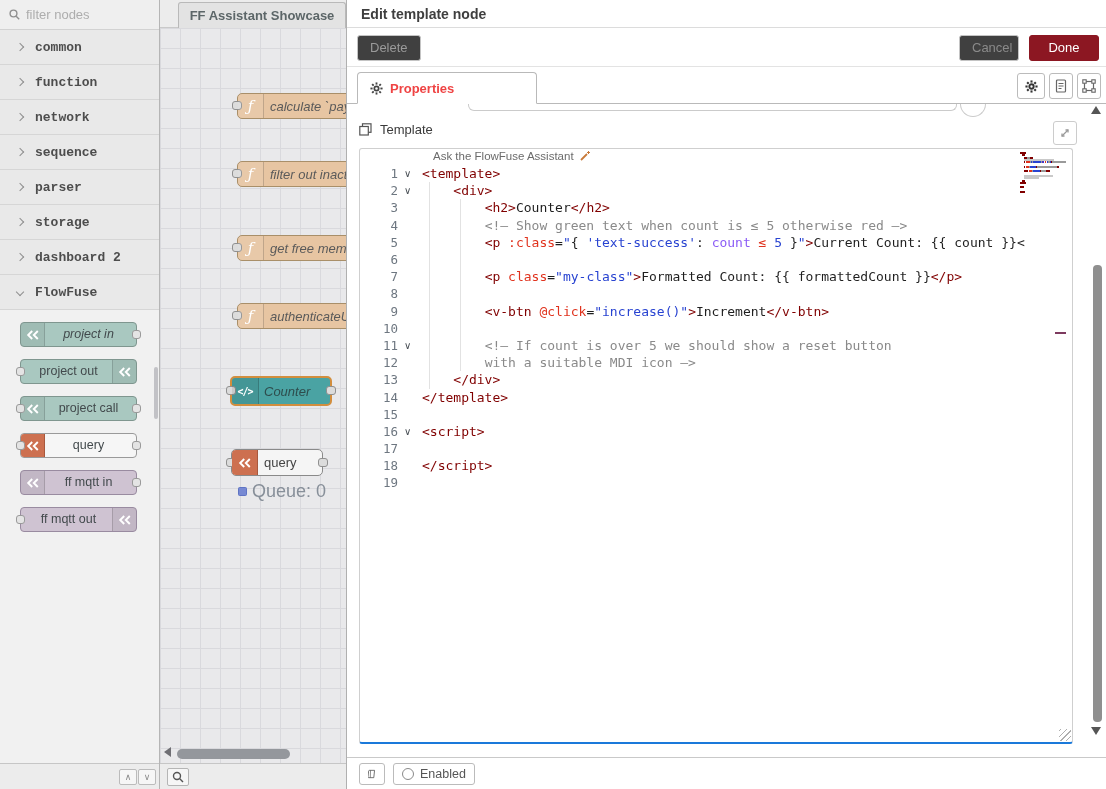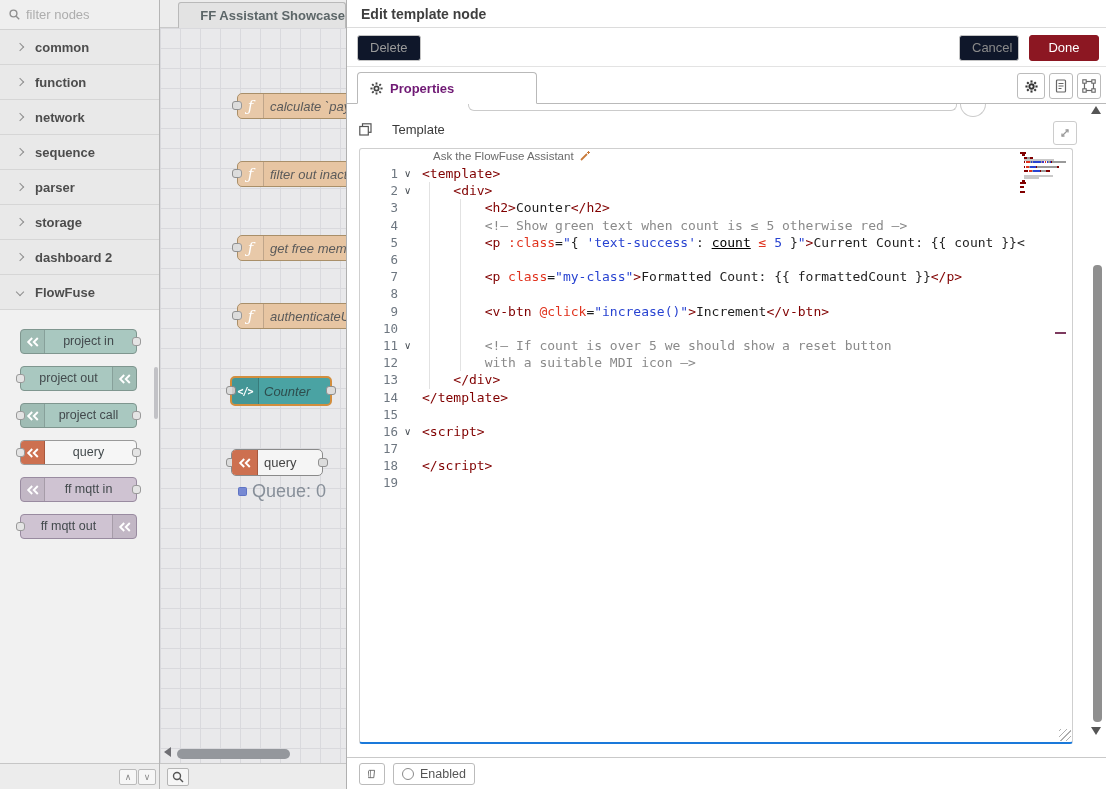--- a/index.html
+++ b/index.html
@@ -4,46 +4,46 @@
 <style>
   * { box-sizing: border-box; margin: 0; padding: 0; }
   html,body { background:#fff; }
   body { font-family: "Liberation Sans", sans-serif; }
   #app { position:relative; width:1106px; height:789px; overflow:hidden; background:#fff; }
 
   
   #palette { position:absolute; left:0; top:0; width:160px; height:789px; background:#f1f1f1; border-right:1px solid #b5b5b5; }
   .p-search { height:30px; background:#efefef; border-bottom:1px solid #d2d2d2; display:flex; align-items:center; padding-left:9px; gap:6px; }
   .p-search .ph { color:#adadad; font-size:13px; }
-  .pal-cat { height:35px; background:#e9e9e9; border-bottom:1px solid #d6d6d6; display:flex; align-items:center; padding-left:17px; cursor:pointer; }
+  .pal-cat { height:35px; background:#e9e9e9; border-bottom:1px solid #d6d6d6; display:flex; align-items:center; padding-left:17px; cursor:pointer;font-family:Liberation Mono, monospace; }
   .pal-cat-label { font-size:13px; font-weight:600; color:#4d4d4d; margin-left:12px; }
   .chev { width:6px; height:6px; border-right:1.7px solid #8f8f8f; border-bottom:1.7px solid #8f8f8f; transform:rotate(-45deg); }
   .chev.down { transform:rotate(45deg); }
   #flowfuse-nodes { background:#f1f1f1; padding-top:5px; }
   .pal-node { position:relative; height:25px; width:117px; margin:12px 0 0 20px; border-radius:4px; border:1px solid #8a9b95; }
-  .pal-node:first-child { margin-top:14px; }
+  .pal-node:first-child { margin-top:7px;font-style:italic; }
   .v-teal { background:#a9c8c0; border-color:#7f968f; }
   .v-query { background:#f6f6f6; border-color:#9a9a9a; }
   .v-mauve { background:#cfc3d2; border-color:#998ba0; }
   .pni { position:absolute; top:0; bottom:0; width:24px; display:flex; align-items:center; justify-content:center; background:rgba(0,0,0,.06); }
   .icon-left .pni { left:0; border-right:1px solid rgba(0,0,0,.15); border-radius:3px 0 0 3px; }
   .icon-right .pni { right:0; border-left:1px solid rgba(0,0,0,.15); border-radius:0 3px 3px 0; }
   .v-query .pni { background:#cd7050; border-color:#a8583d; }
   .pnl { position:absolute; left:0; right:0; text-align:center; line-height:23px; font-size:12.5px; color:#42494c; white-space:nowrap; }
   .icon-left .pnl { left:20px; } .icon-right .pnl { right:20px; }
   .pport { position:absolute; top:50%; margin-top:-4.5px; width:9px; height:9px; background:#e4e4e4; border:1px solid #9a9a9a; border-radius:3px; }
   .pport.l { left:-5px; } .pport.r { right:-5px; }
   #palette-scroll-thumb { position:absolute; right:1px; top:367px; width:4px; height:52px; background:#c2c2c6; border-radius:2px; }
   .p-footer { position:absolute; left:0; right:0; bottom:0; height:26px; background:#ececec; border-top:1px solid #c6c6c6; }
   .pf-btn { position:absolute; top:5px; width:18px; height:16px; background:#f6f6f6; border:1px solid #bbb; border-radius:2px; color:#8a8a8a; font-size:9px; line-height:14px; text-align:center; }
 
   
   #workspace { position:absolute; left:160px; top:0; width:187px; height:789px; overflow:hidden; }
   .ws-tabbar { height:28px; background:#ececec; border-bottom:1px solid #c9c9c9; position:relative; }
-  .ws-tab { position:absolute; left:18px; top:2px; height:26px; width:168px; background:#e3e3e3; border:1px solid #b9b9b9; border-bottom:none; border-radius:3px 3px 0 0; font-size:13px; font-weight:600; color:#5c6668; text-align:right; line-height:26px; white-space:nowrap; overflow:hidden; }
+  .ws-tab { position:absolute; left:18px; top:2px; height:26px; width:168px; background:#e3e3e3; border:1px solid #b9b9b9; border-bottom:none; border-radius:3px 3px 0 0; font-size:13px; font-weight:600; color:#5c6668; text-align:center; line-height:26px; white-space:nowrap; overflow:hidden; }
   .ws-canvas { position:absolute; left:0; top:28px; right:0; bottom:26px; background-color:#e9e9eb;
     background-image:linear-gradient(to right,#d9d9dd 1px,transparent 1px),linear-gradient(to bottom,#d9d9dd 1px,transparent 1px);
     background-size:20px 20px; }
   .ws-node { position:absolute; height:26px; border-radius:5px; border:1px solid #a98f69; }
   .ws-node .strip { position:absolute; left:0; top:0; bottom:0; width:26px; display:flex; align-items:center; justify-content:center; border-right:1px solid rgba(0,0,0,.18); background:rgba(255,255,255,.08); color:#fff; border-radius:4px 0 0 4px; }
   .ws-node .wl { position:absolute; left:32px; top:0; bottom:0; display:flex; align-items:center; font-size:13px; white-space:nowrap; }
   .fn { background:#e7c5a2; }
   .fn .wl { font-style:italic; color:#5a5a5a; }
   .fn .strip { font-family:"DejaVu Serif", serif; font-style:italic; font-size:15px; }
   .tmpl { background:#4aa3a3; border:2px solid #d28e3e; height:30px; }
@@ -60,47 +60,47 @@
   .hscroll-arrow { position:absolute; left:4px; bottom:32px; width:0; height:0; border-top:5px solid transparent; border-bottom:5px solid transparent; border-right:7px solid #6f6f74; }
   .hscroll-thumb { position:absolute; left:17px; bottom:30px; width:113px; height:10px; background:#94979c; border-radius:5px; }
   .ws-footer { position:absolute; left:0; right:0; bottom:0; height:26px; background:#ececec; border-top:1px solid #c6c6c6; }
   .wsf-zoom { position:absolute; left:7px; top:4px; width:22px; height:18px; background:#f6f6f6; border:1px solid #b5b5b5; border-radius:2px; display:flex; align-items:center; justify-content:center; }
 
   
   #dialog { position:absolute; left:346px; top:0; width:760px; height:789px; background:#fff; border-left:1px solid #b0b0b0; }
   .dlg-header { height:28px; border-bottom:1px solid #dcdcdc; }
   .dlg-title { font-size:14px; font-weight:bold; color:#3f3f3f; line-height:28px; padding-left:14px; }
   .dlg-btnrow { position:relative; height:38px; }
-  .btn { position:absolute; top:7px; height:26px; background:#0f172a; border:1px solid #c4c4c4; border-radius:3px; font-size:13px; text-align:center; line-height:24px; padding:0 12px; cursor:pointer; }
+  .btn { position:absolute; top:7px; height:26px; background:#404040; border:1px solid #c4c4c4; border-radius:3px; font-size:13px; text-align:center; line-height:24px; padding:0 12px; cursor:pointer; }
   .btn-delete { left:10px; color:#9a9a9a; }
   .btn-cancel { left:612px; width:60px; color:#8a8a8a; }
   .btn-done  { left:682px; width:70px; background:#8c1722; border-color:#8c1722; color:#fff; }
   .dlg-tabrow { position:relative; height:38px; border-top:1px solid #e3e3e3; border-bottom:1px solid #b9b9b9; }
   .props-tab { position:absolute; left:10px; bottom:-1px; height:32px; width:180px; background:#fff; border:1px solid #b9b9b9; border-bottom:1px solid #fff; border-radius:4px 4px 0 0; display:flex; align-items:center; gap:7px; padding-left:12px; z-index:2; }
-  .props-tab span { font-size:13px; font-weight:bold; color:#701a75; }
+  .props-tab span { font-size:13px; font-weight:bold; color:#ef4444; }
   .mini-btn { position:absolute; top:6px; height:26px; background:#fff; border:1px solid #bbb; border-radius:3px; display:flex; align-items:center; justify-content:center; }
   .mb-gear { left:670px; width:28px; } .mb-doc { left:702px; width:24px; } .mb-frame { left:730px; width:24px; }
 
   .dlg-form { position:absolute; left:0; top:104px; width:760px; height:653px; background:#fff; }
   .partial-input { position:absolute; left:121px; top:0; width:489px; height:7px; border:1px solid #cbcbcb; border-top:none; border-radius:0 0 6px 6px; background:#fff; }
   .notch { position:absolute; left:613px; top:0; width:26px; height:13px; border:1px solid #cbcbcb; border-top:none; border-radius:0 0 26px 26px; background:#fff; }
-  .tpl-row { position:absolute; left:12px; top:18px; display:flex; align-items:center; gap:20px; }
+  .tpl-row { position:absolute; left:12px; top:18px; display:flex; align-items:center; gap:8px; }
   .tpl-row span { font-size:13px; color:#3a3a3a; }
   .expand-btn { position:absolute; right:30px; top:17px; width:24px; height:24px; border:1px solid #ccc; border-radius:3px; background:#fff; display:flex; align-items:center; justify-content:center; }
 
   
   #editor { position:absolute; left:12px; top:44px; width:714px; height:596px; border:1px solid #cfcfcf; border-bottom:2px solid #1a79da; border-radius:3px; background:#fff; overflow:hidden; }
   .ghost { position:absolute; left:73px; top:1px; font-size:11.5px; color:#6b6b6b; display:flex; align-items:center; gap:5px; }
   #code-lines { position:absolute; left:0; top:16px; right:0; }
   .code-line { height:17.2px; display:flex; align-items:center; }
   .ln { width:44px; text-align:right; padding-right:6px; font-size:12.5px; color:#6e7781; font-family:"DejaVu Sans Mono", monospace; }
   .fold { width:18px; font-size:10px; color:#4a5056; }
   .code { font-family:"DejaVu Sans Mono", monospace; font-size:13px; white-space:pre; }
   .tk-tg { color:#800000; } .tk-at { color:#e0331e; } .tk-st { color:#2843d1; }
-  .tk-kw { color:#000000;text-decoration:underline; } .tk-nm { color:#2843d1; } .tk-op { color:#e0331e; }
+  .tk-kw { color:#8b5cf6; } .tk-nm { color:#2843d1; } .tk-op { color:#e0331e; }
   .tk-tx { color:#1f1f1f; } .tk-cm { color:#8a8a8a; }
   .iguide { position:absolute; width:1px; background:#e2e2e2; }
   #guide1 { left:69px; top:33px; height:207px; }
   #guide2 { left:100px; top:50px; height:172px; }
   #minimap { position:absolute; right:4px; top:3px; width:48px; }
   .mm-line { height:2.3px; font-size:0; white-space:nowrap; overflow:hidden; }
   .mm-seg { display:inline-block; height:2px; }
   #ruler-mark { position:absolute; right:6px; top:183px; width:11px; height:2px; background:#7d3a5f; }
   #resize-corner { position:absolute; right:1px; bottom:1px; width:12px; height:12px;
     background:repeating-linear-gradient(-45deg, transparent 0 3px, #9a9a9a 3px 4px); opacity:.8; }

